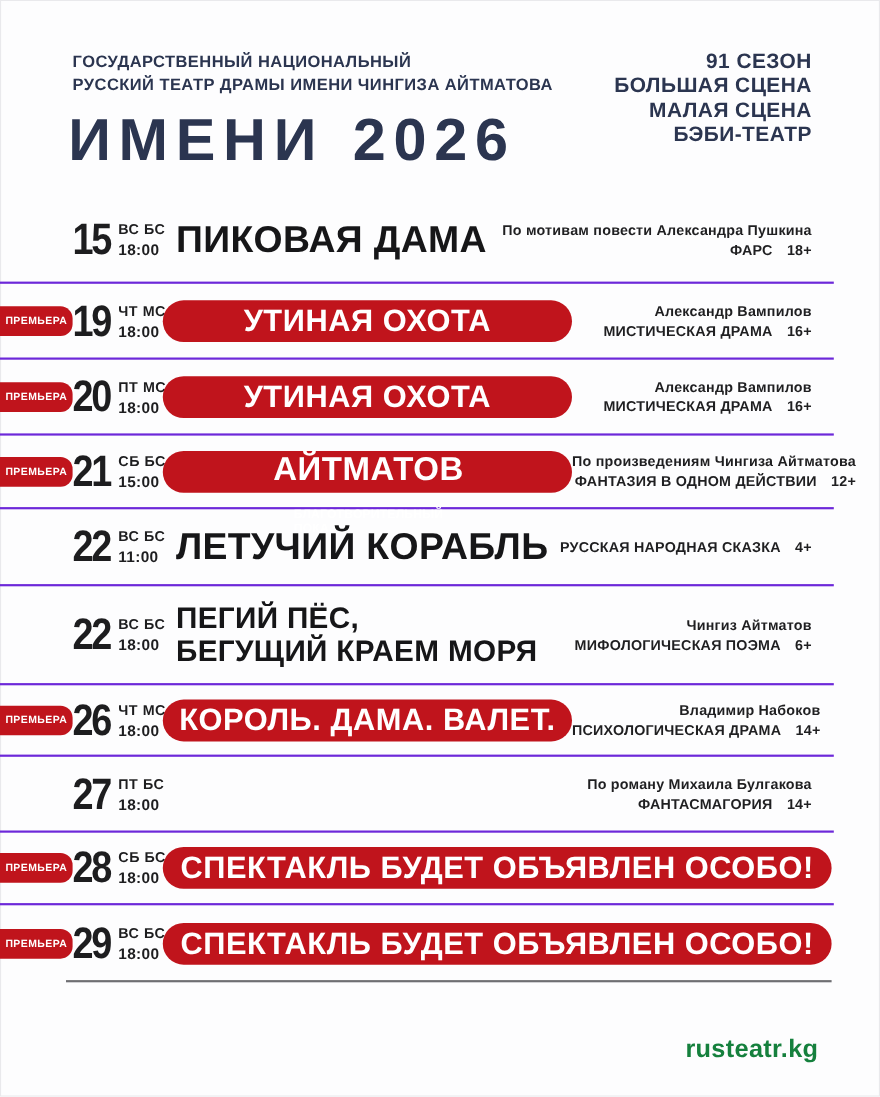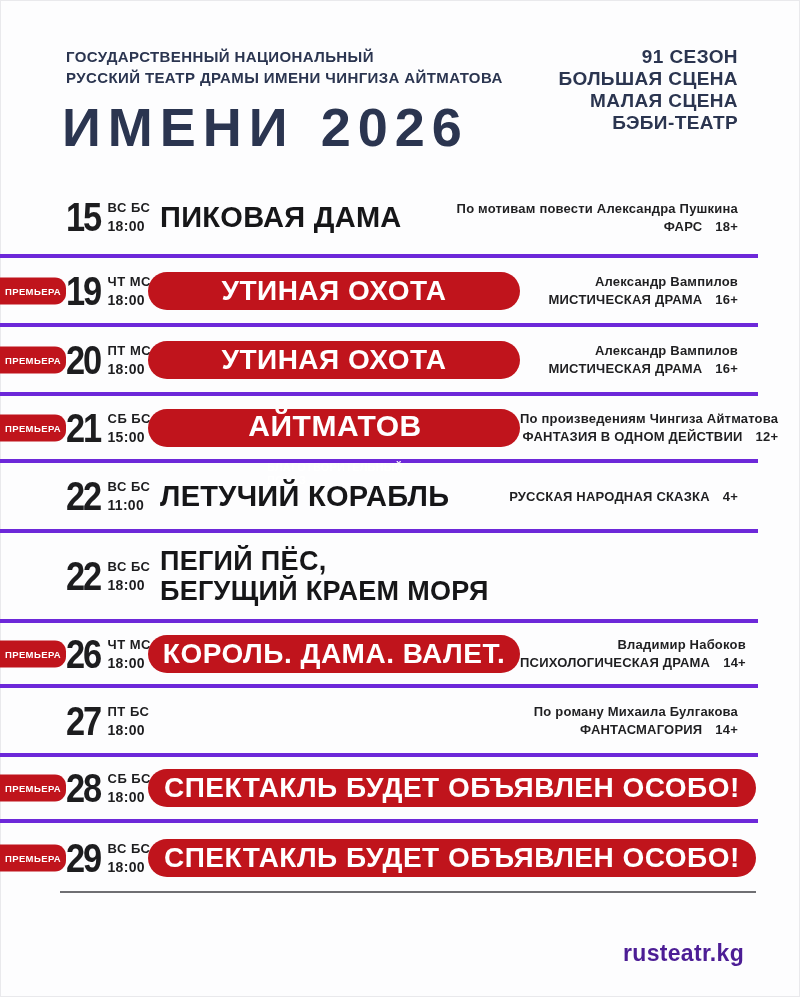--- a/index.html
+++ b/index.html
@@ -9,57 +9,57 @@
   
   .header{position:relative;padding:46px 62px 0 66px;height:134px;}
   .org{color:var(--navy);font-weight:700;font-size:15px;line-height:21px;letter-spacing:.4px;}
   .season{position:absolute;top:46px;right:62px;text-align:right;color:var(--navy);
           font-weight:700;font-size:19px;line-height:22px;letter-spacing:.4px;}
   .month{position:absolute;left:62px;top:96px;color:var(--navy);font-weight:700;
          font-size:54px;letter-spacing:7px;display:flex;align-items:baseline;}
   .month .year{margin-left:26px;}
   
   .rows{margin-right:42px;}
-  .row{position:relative;display:flex;align-items:center;border-bottom:4px solid #6d28d9;
+  .row{position:relative;display:flex;align-items:center;border-bottom:2px solid #6d28d9;
        box-sizing:border-box;padding-right:20px;}
   .h78{height:78px}.h69{height:69px}.h67{height:67px}.h70{height:70px}
   .h90{height:90px}.h65{height:65px}.h66{height:66px}
   .row.last{border-bottom:none;}
   .row.last::after{content:"";position:absolute;left:60px;right:2px;bottom:0;height:2px;background:#6f6f73;}
   
   .tag{position:absolute;left:0;top:50%;transform:translateY(-50%);width:66px;height:27px;
        background:var(--red);color:#fff;font-size:9.5px;font-weight:700;letter-spacing:.4px;
        border-radius:0 11px 11px 0;display:flex;align-items:center;justify-content:center;}
   
   .date{margin-left:66px;width:82px;flex:0 0 82px;display:flex;align-items:center;color:#1d1d1f;}
   .day{font-size:40px;font-weight:800;letter-spacing:-2.5px;line-height:1;
        transform:scaleX(.86);transform-origin:left center;}
   .meta{display:flex;flex-direction:column;justify-content:space-between;height:34px;margin-left:2px;}
   .codes{font-size:13px;font-weight:700;letter-spacing:.5px;white-space:nowrap;}
   .time{font-size:14px;font-weight:700;letter-spacing:.3px;}
   
-  .title-plain{margin-left:12px;font-size:29px;font-weight:800;color:#161618;letter-spacing:.3px;white-space:nowrap;}
+  .title-plain{margin-left:12px;font-size:34px;font-weight:800;color:#161618;letter-spacing:.3px;white-space:nowrap;}
   .title-two{margin-left:12px;font-size:27px;font-weight:800;color:#161618;line-height:1.13;letter-spacing:.3px;}
   .banner{height:38px;background:var(--red);border-radius:19px;color:#fff;display:flex;
           align-items:center;justify-content:center;box-sizing:border-box;padding:0 16px;}
   .banner.std{width:372px;flex:0 0 372px;}
   .banner.wide{flex:1;margin-right:-14px;}
   .banner .btxt{font-size:28px;font-weight:800;letter-spacing:.5px;white-space:nowrap;}
   .banner.charity{justify-content:flex-start;gap:18px;padding-left:18px;flex-direction:column;}
   .banner.charity .btxt{font-size:30px;}
   .bnote{font-size:11px;font-weight:700;line-height:1.2;letter-spacing:.2px;display:flex;flex-direction:column;}
   
   .info{margin-left:auto;text-align:right;color:#1f1f21;display:flex;flex-direction:column;
         justify-content:center;gap:3px;}
   .info .l1{font-size:13px;font-weight:700;letter-spacing:.2px;white-space:nowrap;}
   .info .l2{font-size:13px;font-weight:700;letter-spacing:.2px;white-space:nowrap;}
   .info .rating{margin-left:13px;}
   
   .footer{position:absolute;right:56px;bottom:30px;}
-  .site{font-size:23px;font-weight:800;color:#4c1d95;letter-spacing:.3px;text-decoration:none;}
+  .site{font-size:23px;font-weight:800;color:#15803d;letter-spacing:.3px;text-decoration:none;}
 </style>
 </head>
 <body>
 
 <div id="poster">
 
   <div class="header">
     <div class="org">
       <div>ГОСУДАРСТВЕННЫЙ НАЦИОНАЛЬНЫЙ</div>
       <div>РУССКИЙ ТЕАТР ДРАМЫ ИМЕНИ ЧИНГИЗА АЙТМАТОВА</div>
@@ -170,20 +170,24 @@
         <span class="day">22</span>
         <span class="meta">
           <span class="codes">ВС БС</span>
           <span class="time">18:00</span>
         </span>
       </div>
       <div class="title-two">
         <div>ПЕГИЙ ПЁС,</div>
         <div>БЕГУЩИЙ КРАЕМ МОРЯ</div>
       </div>
+      <div class="info">
+        <div class="l1">Чингиз Айтматов</div>
+        <div class="l2"><span>МИФОЛОГИЧЕСКАЯ ПОЭМА</span><span class="rating">6+</span></div>
+      </div>
     </div>
 
     <div class="row h65">
       <div class="tag">ПРЕМЬЕРА</div>
       <div class="date">
         <span class="day">26</span>
         <span class="meta">
           <span class="codes">ЧТ МС</span>
           <span class="time">18:00</span>
         </span>

